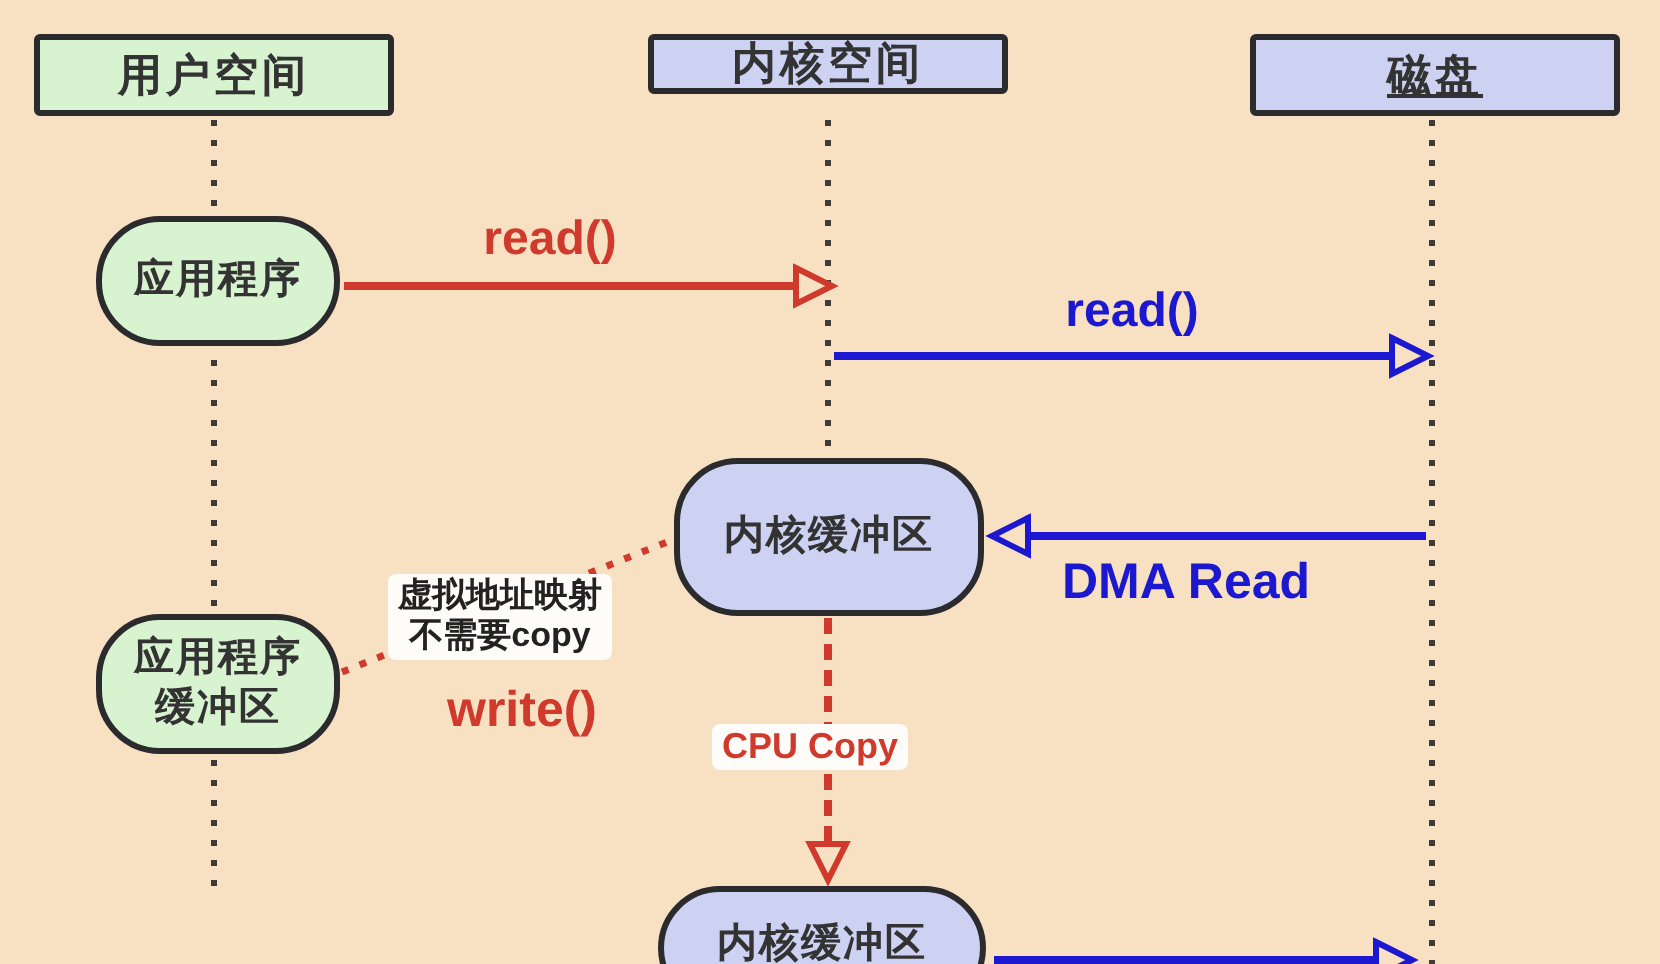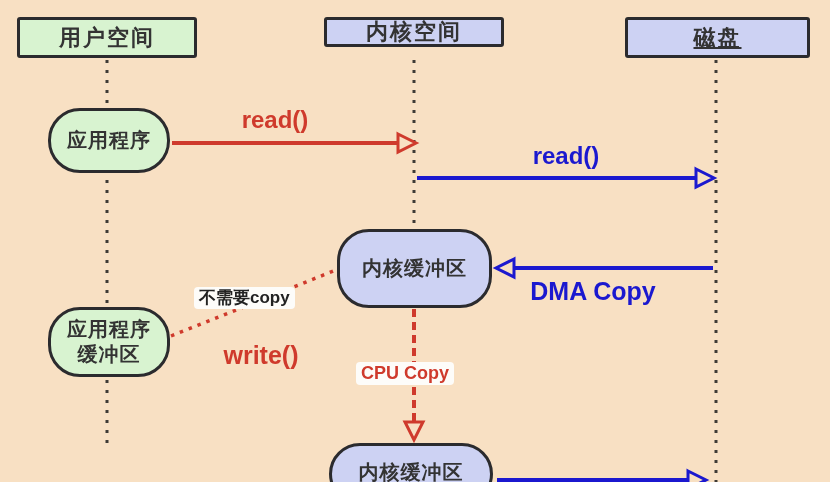--- a/index.html
+++ b/index.html
@@ -80,23 +80,24 @@
   </div>
 
   <div class="box purple node" style="left:329px;top:443px;width:164px;height:62px;justify-content:flex-start;padding-top:14px;">
     <span>内核缓冲区</span>
   </div>
 
   <div class="lbl red" style="left:225px;top:106px;width:100px;font-size:24px;">read()</div>
 
   <div class="lbl blue" style="left:516px;top:142px;width:100px;font-size:24px;">read()</div>
 
-  <div class="lbl blue" style="left:527px;top:277px;width:132px;font-size:25px;">DMA Copy</div>
+  <div class="lbl blue" style="left:527px;top:277px;width:132px;font-size:25px;">DMA Read</div>
 
   <div class="lbl whitebg" style="left:194px;top:287px;font-size:17px;color:#222;line-height:1.2;">
+    <div>虚拟地址映射</div>
     <div>不需要copy</div>
   </div>
 
   <div class="lbl red" style="left:216px;top:341px;width:90px;font-size:25px;">write()</div>
 
   <div class="lbl red whitebg" style="left:356px;top:362px;font-size:18px;">CPU Copy</div>
 
 </div>
 
 </body></html>

